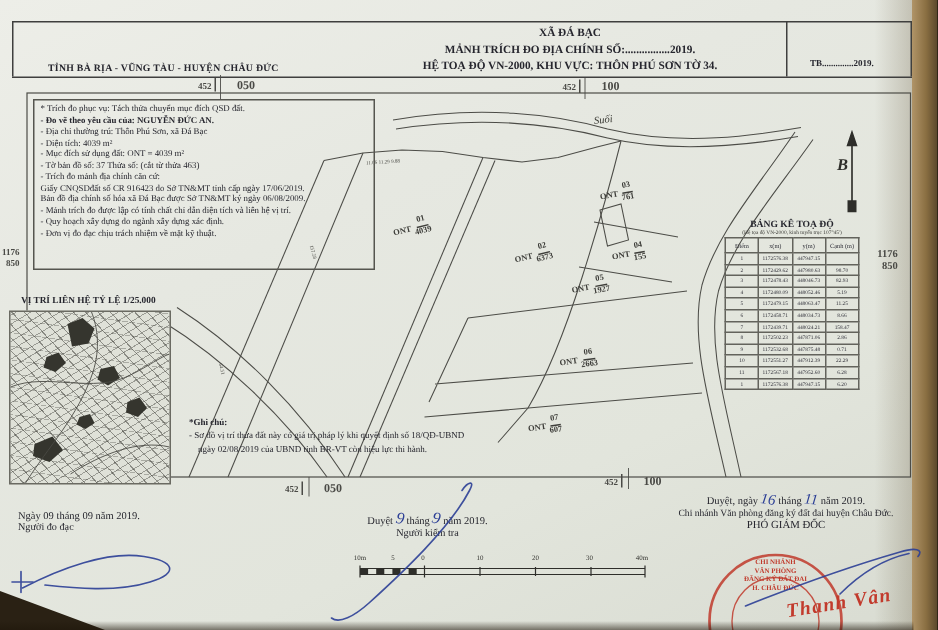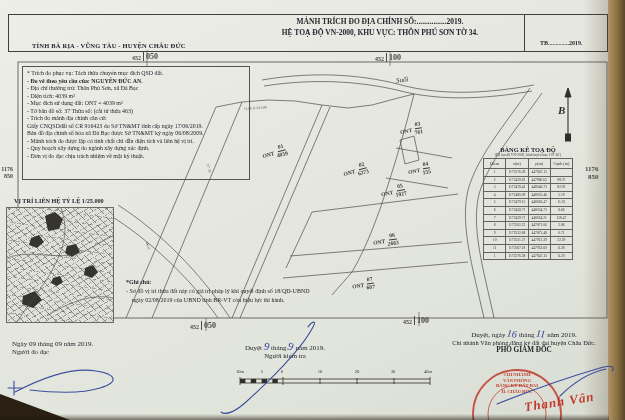--- a/index.html
+++ b/index.html
@@ -15,21 +15,21 @@
     background:#2a2114;clip-path:polygon(0 100%,100% 100%,0 0);}
   .bottom-shade{position:absolute;left:0;bottom:0;width:609px;height:6px;
     background:linear-gradient(0deg,rgba(30,22,10,.55),rgba(30,22,10,0));}
   .abs{position:absolute;}
   .ln{background:#3f3f3e;}
   .hdr-center{left:230px;top:17px;width:300px;text-align:center;font-size:7.5px;font-weight:bold;color:#26262e;line-height:1.45;}
   .province{left:32px;top:42px;font-size:6.5px;font-weight:bold;color:#26262e;letter-spacing:.2px;}
   .tb{left:540px;top:40px;font-size:6px;font-weight:bold;color:#26262e;}
   .gridlab{font-weight:bold;color:#4a4a46;display:flex;align-items:flex-end;gap:2px;}
   .gridlab .a{font-size:6px;}
-  .gridlab .b{font-size:8px;border-left:1px solid #4a4a46;padding-left:2px;}
+  .gridlab .b{font-size:8px;border-left:1px solid #4a4a46;padding-left:14px;}
   .edgelab{font-weight:bold;color:#4a4a46;font-size:6px;line-height:1.1;text-align:right;}
   .infobox{left:22px;top:66px;width:228px;height:114px;border:1px solid #55554f;padding:3px 4px 2px 4px;box-sizing:border-box;}
   .info-line{font-size:5.9px;color:#26262e;line-height:1.28;white-space:nowrap;}
   .vitri{left:14px;top:197px;font-size:6.2px;font-weight:bold;color:#26262e;}
   .minimap{left:6px;top:207px;width:106px;height:114px;border:0.5px solid #6a6a62;
     background:
       repeating-linear-gradient(47deg,rgba(70,70,64,.55) 0 .6px,rgba(0,0,0,0) .6px 6px),
       repeating-linear-gradient(-31deg,rgba(70,70,64,.45) 0 .6px,rgba(0,0,0,0) .6px 5px),
       repeating-linear-gradient(8deg,rgba(70,70,64,.35) 0 .5px,rgba(0,0,0,0) .5px 9px),
       #dfe1d8;overflow:hidden;}
@@ -65,20 +65,21 @@
   <div class="paper"></div>
   <div class="wood"></div>
 
   <div class="abs ln" style="left:8px;top:14px;width:600px;height:1px;"></div>
   <div class="abs ln" style="left:8px;top:51px;width:600px;height:0.7px;"></div>
   <div class="abs ln" style="left:8px;top:14px;width:0.7px;height:37px;"></div>
   <div class="abs ln" style="left:607px;top:14px;width:0.7px;height:37px;"></div>
   <div class="abs ln" style="left:524px;top:14px;width:0.7px;height:37px;"></div>
 
   <div class="abs hdr-center">
+    <div>XÃ ĐÁ BẠC</div>
     <div>MẢNH TRÍCH ĐO ĐỊA CHÍNH SỐ:................2019.</div>
     <div>HỆ TOẠ ĐỘ VN-2000, KHU VỰC: THÔN PHÚ SƠN    TỜ 34.</div>
   </div>
   <div class="abs province">TỈNH BÀ RỊA - VŨNG TÀU - HUYỆN CHÂU ĐỨC</div>
   <div class="abs tb">TB..............2019.</div>
 
   <div class="abs gridlab" style="left:132px;top:52px;">
     <span class="a">452</span>
     <span class="b">050</span>
   </div>
@@ -367,21 +368,21 @@
 
   <div class="abs foot" style="left:440px;top:328px;width:168px;text-align:center;">
     <div>
       <span>Duyệt, ngày</span>
       <span class="blue hand" style="font-size:10px;display:inline-block;transform:rotate(8deg);">16</span>
       <span>tháng</span>
       <span class="blue hand" style="font-size:10px;display:inline-block;transform:rotate(6deg);">11</span>
       <span>năm 2019.</span>
     </div>
     <div style="font-size:6.4px;">Chi nhánh Văn phòng đăng ký đất đai huyện Châu Đức.</div>
-    <div style="font-size:7.2px;font-weight:bold;">PHÓ GIÁM ĐỐC</div>
+    <div style="font-size:7.2px;font-weight:normal;">PHÓ GIÁM ĐỐC</div>
   </div>
 
   <svg width="625" height="420" viewBox="0 0 625 420">
     <circle cx="517" cy="414" r="44" fill="none" stroke="#c0392b" stroke-width="1.8" opacity=".85"></circle>
     <circle cx="517" cy="414" r="29" fill="none" stroke="#c0392b" stroke-width="0.9" opacity=".85"></circle>
   </svg>
   <div class="abs" style="left:482px;top:372px;width:70px;" id="stamp-text">
       <div class="stamp-line" style="font-size: 4.6px;">CHI NHÁNH</div>
       <div class="stamp-line" style="font-size: 4.6px;">VĂN PHÒNG</div>
       <div class="stamp-line" style="font-size: 4.6px;">ĐĂNG KÝ ĐẤT ĐAI</div>

